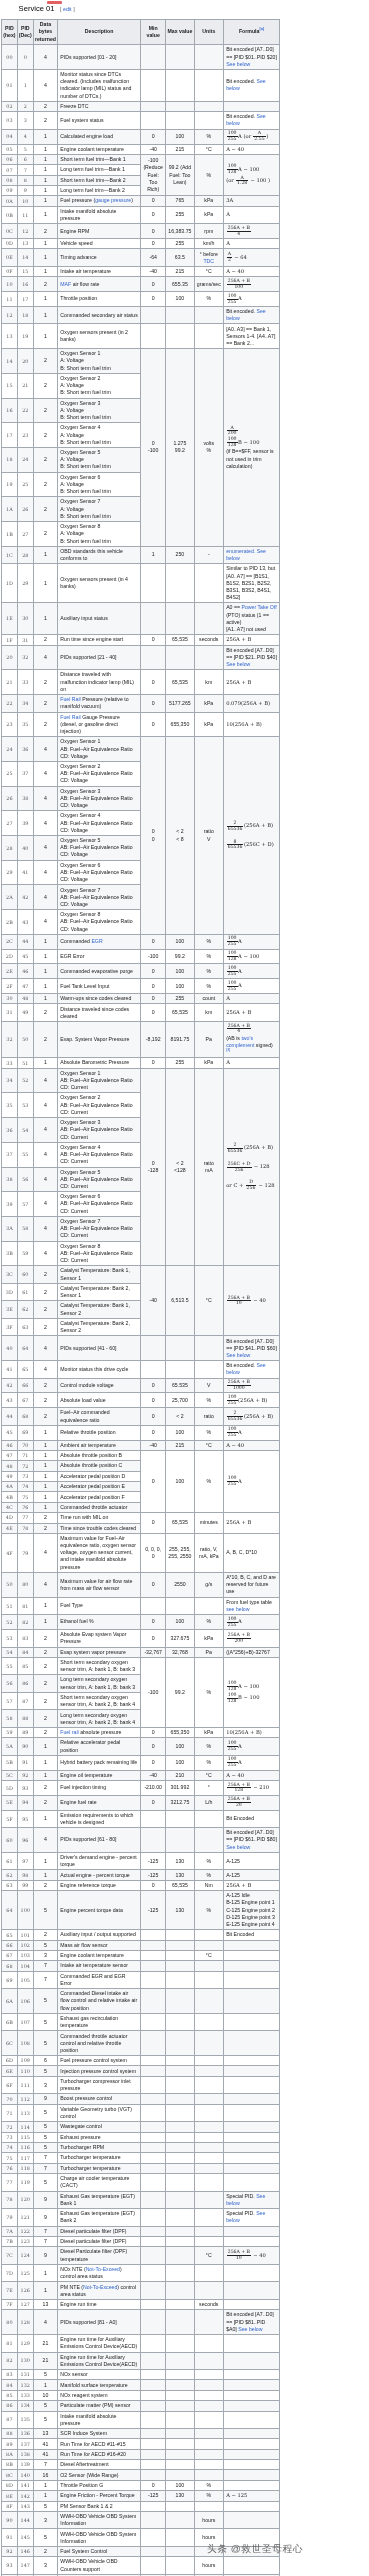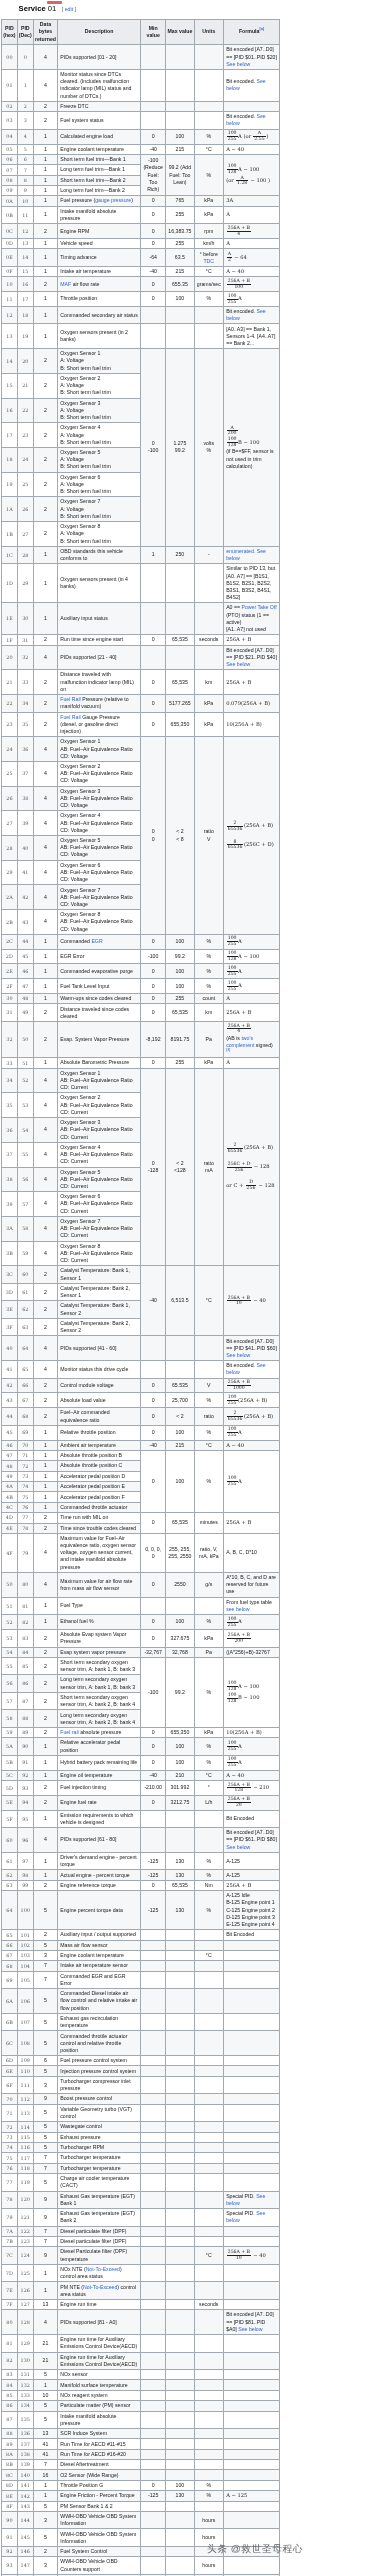--- a/index.html
+++ b/index.html
@@ -6,21 +6,21 @@
   html,body { margin:0; padding:0; }
   body {
     width:369px; min-height:2576px; position:relative;
     background:#ffffff; color:#202122;
     font-family:"Liberation Sans", sans-serif;
     font-size:5.2px; line-height:1.38;
   }
   .artifact-red { position:absolute; left:47px; top:0.5px; width:15px; height:3.3px;
     background:#dd4444; border-radius:1.1px; opacity:.85; }
   h2 { font-size:7.6px; font-weight:normal; margin:3.8px 0 4.3px 1.6px; color:#000; }
-  .t-bold { font-weight:bold;padding-left:17px; }
+  .t-bold { font-weight:normal;padding-left:17px; }
   .editsection { font-size:5.4px; color:#54595d; margin-left:3.3px; }
   .link { color:#3366cc; cursor:pointer; text-decoration:none; }
   table.pidtable {
     border-collapse:collapse; width:279px; margin-left:1.1px;
     background:#f8f9fa; border:0.5px solid #a2a9b1;
   }
   th, td { border:0.5px solid #a2a9b1; padding:1.1px 2.2px; vertical-align:middle; }
   th { background:#eaecf0; text-align:center; font-weight:bold; padding:1.6px 1.1px; }
   tbody tr:nth-child(even) td { background:#ffffff; }
   tbody tr:nth-child(odd) td { background:#f6f7f9; }

